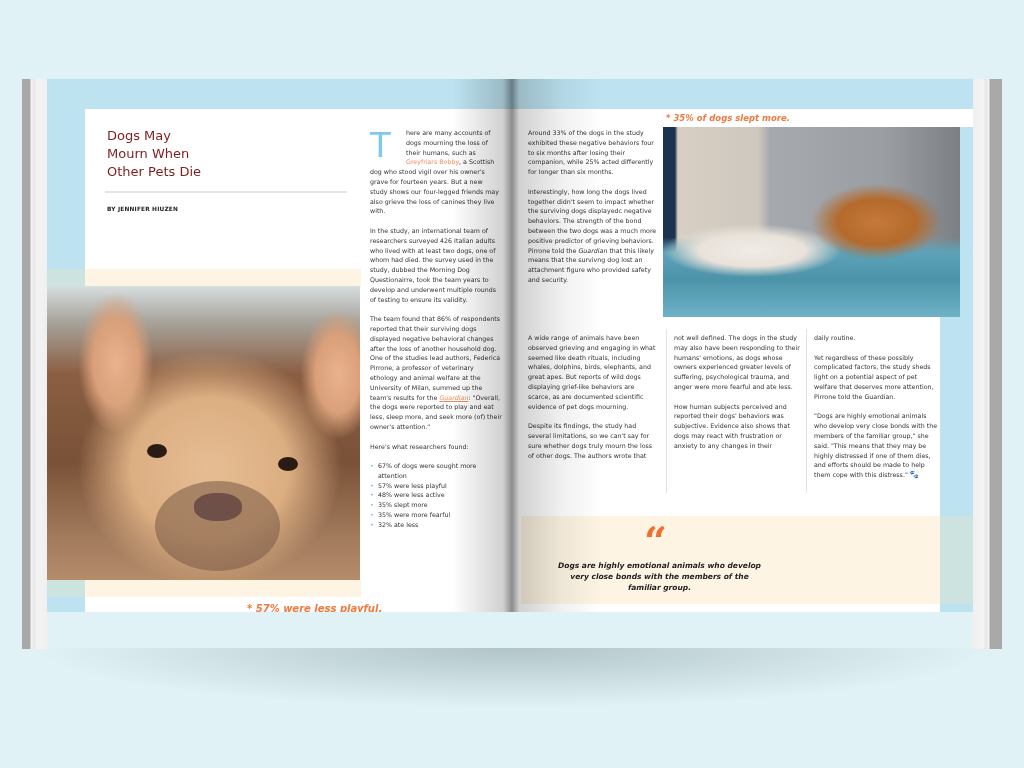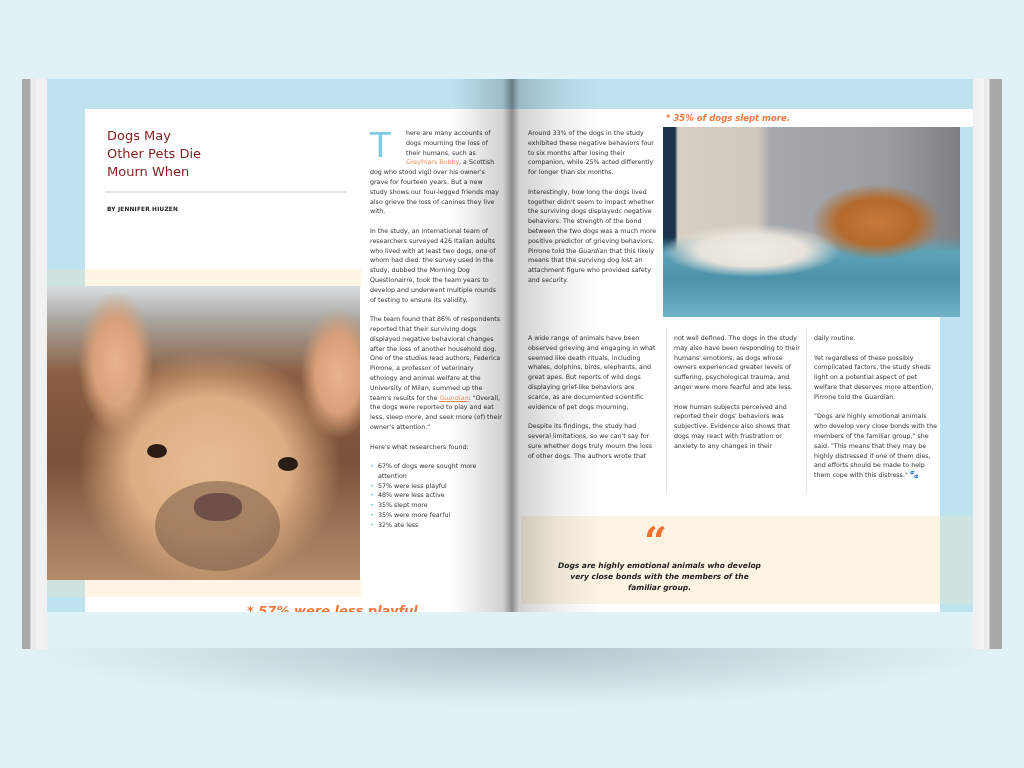--- a/index.html
+++ b/index.html
@@ -44,21 +44,21 @@
     background:
       radial-gradient(ellipse 42% 40% at 52% 62%, #e6bd93 0, #dcae82 60%, rgba(220,174,130,0) 100%),
       radial-gradient(ellipse 12% 24% at 22% 26%, #e9b38e 0, #d9a07a 60%, rgba(0,0,0,0) 100%),
       radial-gradient(ellipse 12% 22% at 93% 30%, #e9b38e 0, #d9a07a 60%, rgba(0,0,0,0) 100%),
       linear-gradient(180deg, #d7dee0 0, #a8a49c 12%, #8a5e42 30%, #7a5238 60%, #a17a5c 85%, #b58c6a 100%);
   }
   .frenchie-eye { position: absolute; width: 20px; height: 14px; border-radius: 50%; background: #2a1c14; }
   .frenchie-nose { position: absolute; left: 147px; top: 207px; width: 48px; height: 28px; border-radius: 45%; background: #6f5048; }
   .frenchie-snout { position: absolute; left: 108px; top: 195px; width: 125px; height: 90px; border-radius: 50%; background: rgba(120,90,70,0.55); }
 
-  .caption-left { position: absolute; left: 200px; top: 524px; font-size: 13px; font-style: italic; font-weight: bold; color: #f07a3e; }
+  .caption-left { position: absolute; left: 200px; top: 524px; font-size: 10px; font-style: italic; font-weight: bold; color: #f07a3e; }
   .folio-left { position: absolute; left: 37px; top: 551px; font-size: 6px; font-weight: bold; color: #eaf6fb; letter-spacing: 0.4px; }
 
   .col { position: absolute; font-size: 6.3px; line-height: 9.8px; color: #333; }
   .col p { margin-bottom: 9.8px; }
   .col-l2 { left: 323px; top: 49px; width: 132px; }
   .dropcap { float: left; font-size: 34px; line-height: 30px; color: #7ecbe8; font-weight: normal; margin: 2px 10px 0 0; width: 26px; height: 30px; }
   .link-orange { color: #f08c5c; }
   .link-underline { color: #f08c5c; text-decoration: underline; font-style: italic; }
   .bullets { list-style: none; }
   .bullets li { position: relative; padding-left: 8px; }
@@ -100,22 +100,22 @@
 <div class="page page-left">
   <div class="l-white"></div>
   <div class="l-cream1"></div>
   <div class="l-teal1"></div>
   <div class="l-cream2"></div>
   <div class="l-teal2"></div>
 
   <div class="title-block">
     <div class="title">
       <div>Dogs May</div>
+      <div>Mourn When</div>
       <div>Other Pets Die</div>
-      <div>Mourn When</div>
     </div>
     <div class="title-rule"></div>
     <div class="byline">BY JENNIFER HIUZEN</div>
   </div>
 
   <div class="photo-frenchie" title="French bulldog lying on floor">
     <div class="frenchie-snout"></div>
     <div class="frenchie-eye" style="left:100px;top:158px;"></div>
     <div class="frenchie-eye" style="left:231px;top:171px;"></div>
     <div class="frenchie-nose"></div>

